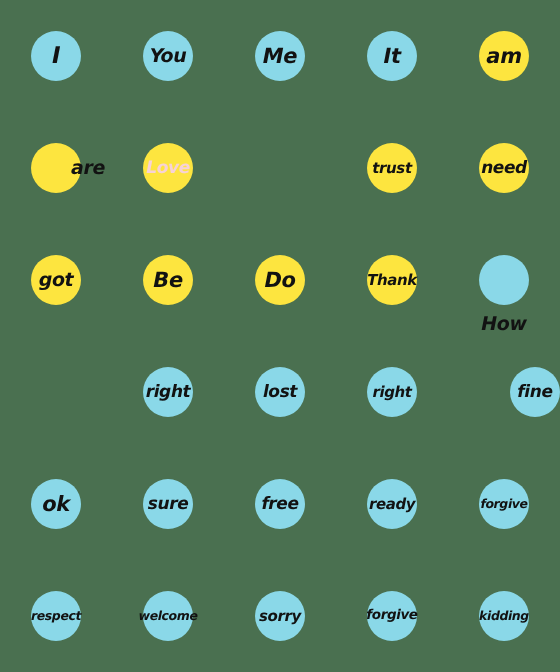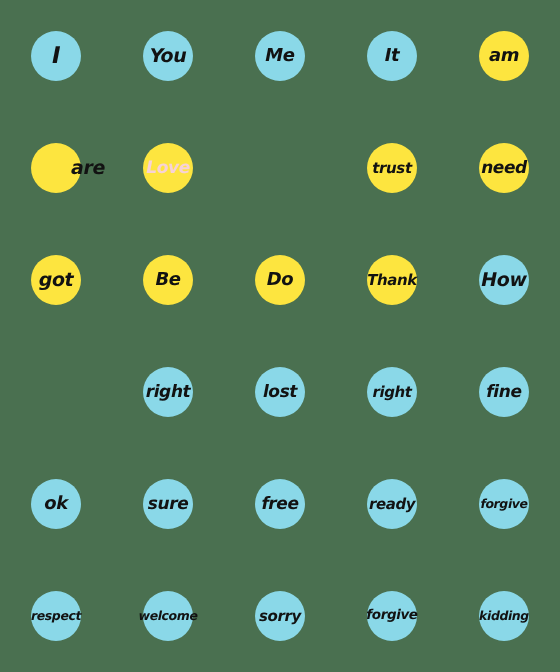--- a/index.html
+++ b/index.html
@@ -52,21 +52,21 @@
     line-height: 1;
     color: #111111;
     text-rendering: geometricPrecision;
   }
   .word.ink-black { color: #121212; }
   .word.ink-white { color: #ffffff; }
   .word.ink-pink  { color: #f7d2d6; }
 
   
   .len-1 { font-size: 23px; }
-  .len-2 { font-size: 18px; }
+  .len-2 { font-size: 21px; }
   .len-3 { font-size: 19px; }
   .len-4 { font-size: 17px; }
   .len-5 { font-size: 15px; }
   .len-6 { font-size: 13.5px; }
   .len-7 { font-size: 12.5px; }
 </style>
 </head>
 <body>
 
 <div id="sticker-sheet" style="background: rgb(74, 112, 80); width: 560px; height: 672px;">
@@ -130,39 +130,39 @@
         <span class="word len-2 ink-black" style="color: rgb(18, 18, 18);">Do</span>
       </div>
     </div>
     <div class="sticker" style="left: 336px; top: 224px;">
       <div class="bubble yellow" style="width: 50px; height: 50px; background: rgb(253, 229, 63);">
         <span class="word len-5 ink-black" style="color: rgb(18, 18, 18);">Thank</span>
       </div>
     </div>
     <div class="sticker" style="left: 448px; top: 224px;">
       <div class="bubble blue" style="width: 50px; height: 50px; background: rgb(138, 216, 232);">
-        <span class="word len-3 ink-black" style="color: rgb(18, 18, 18);">How</span>
+        <span class="word len-3 ink-black" style="color: rgb(18, 18, 18); margin-top: 44px;">How</span>
       </div>
     </div>
     <div class="sticker" style="left: 112px; top: 336px;">
       <div class="bubble blue" style="width: 50px; height: 50px; background: rgb(138, 216, 232);">
         <span class="word len-4 ink-black" style="color: rgb(18, 18, 18);">right</span>
       </div>
     </div>
     <div class="sticker" style="left: 224px; top: 336px;">
       <div class="bubble blue" style="width: 50px; height: 50px; background: rgb(138, 216, 232);">
         <span class="word len-4 ink-black" style="color: rgb(18, 18, 18);">lost</span>
       </div>
     </div>
     <div class="sticker" style="left: 336px; top: 336px;">
       <div class="bubble blue" style="width: 50px; height: 50px; background: rgb(138, 216, 232);">
         <span class="word len-5 ink-black" style="color: rgb(18, 18, 18);">right</span>
       </div>
     </div>
-    <div class="sticker" style="left: 448px; top: 336px;">
+    <div class="sticker" style="left: 448px; top: 336px; justify-content: flex-end;">
       <div class="bubble blue" style="width: 50px; height: 50px; background: rgb(138, 216, 232);">
         <span class="word len-4 ink-black" style="color: rgb(18, 18, 18);">fine</span>
       </div>
     </div>
     <div class="sticker" style="left: 0px; top: 448px;">
       <div class="bubble blue" style="width: 50px; height: 50px; background: rgb(138, 216, 232);">
         <span class="word len-2 ink-black" style="color: rgb(18, 18, 18);">ok</span>
       </div>
     </div>
     <div class="sticker" style="left: 112px; top: 448px;">

